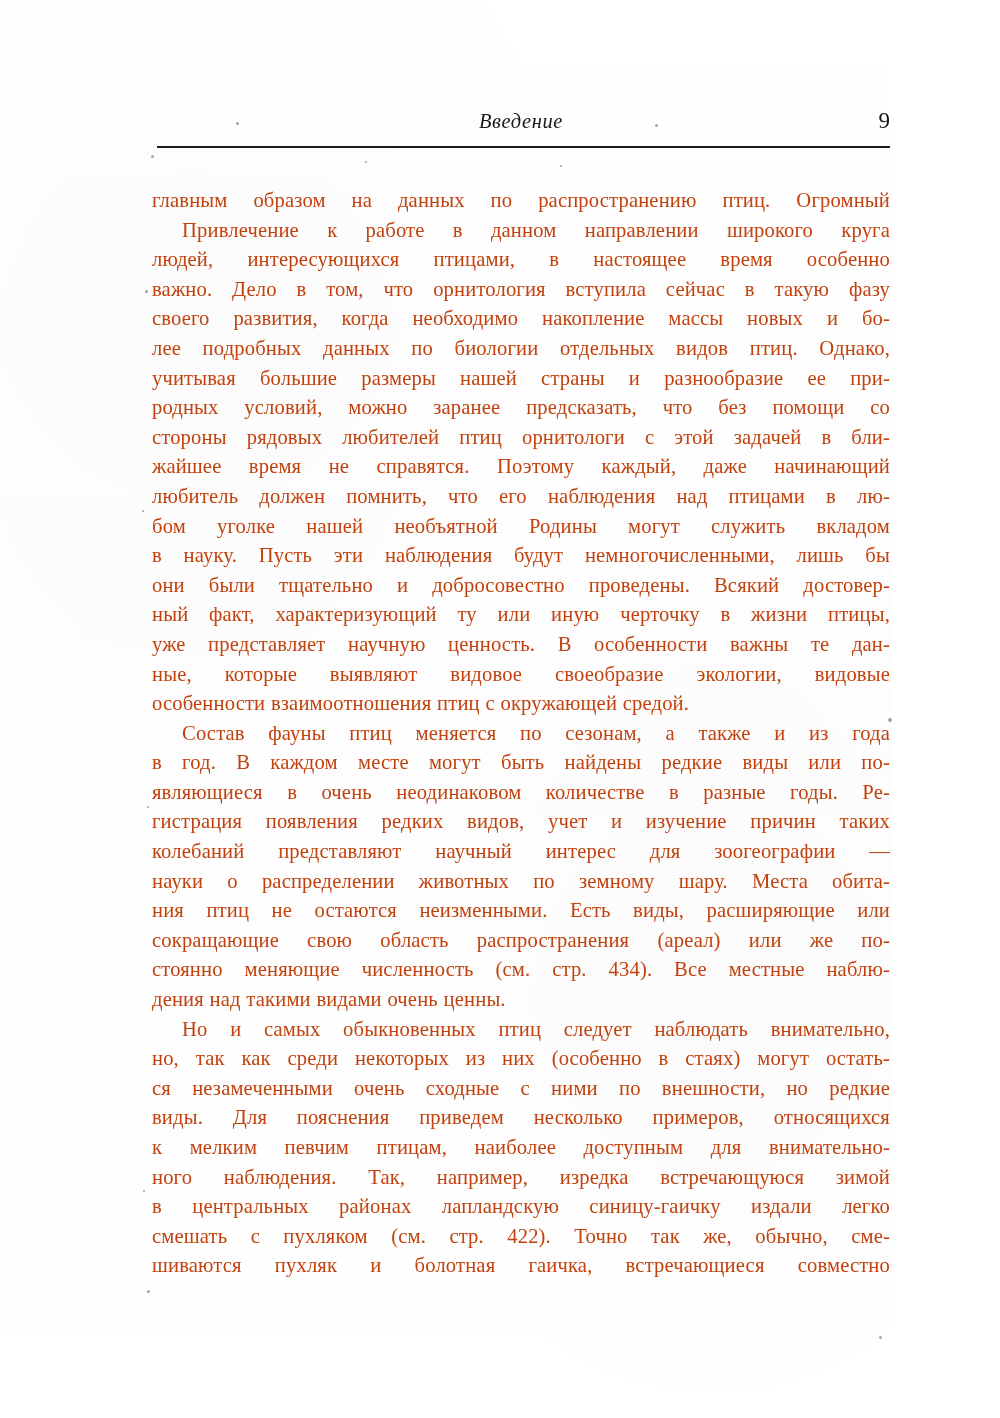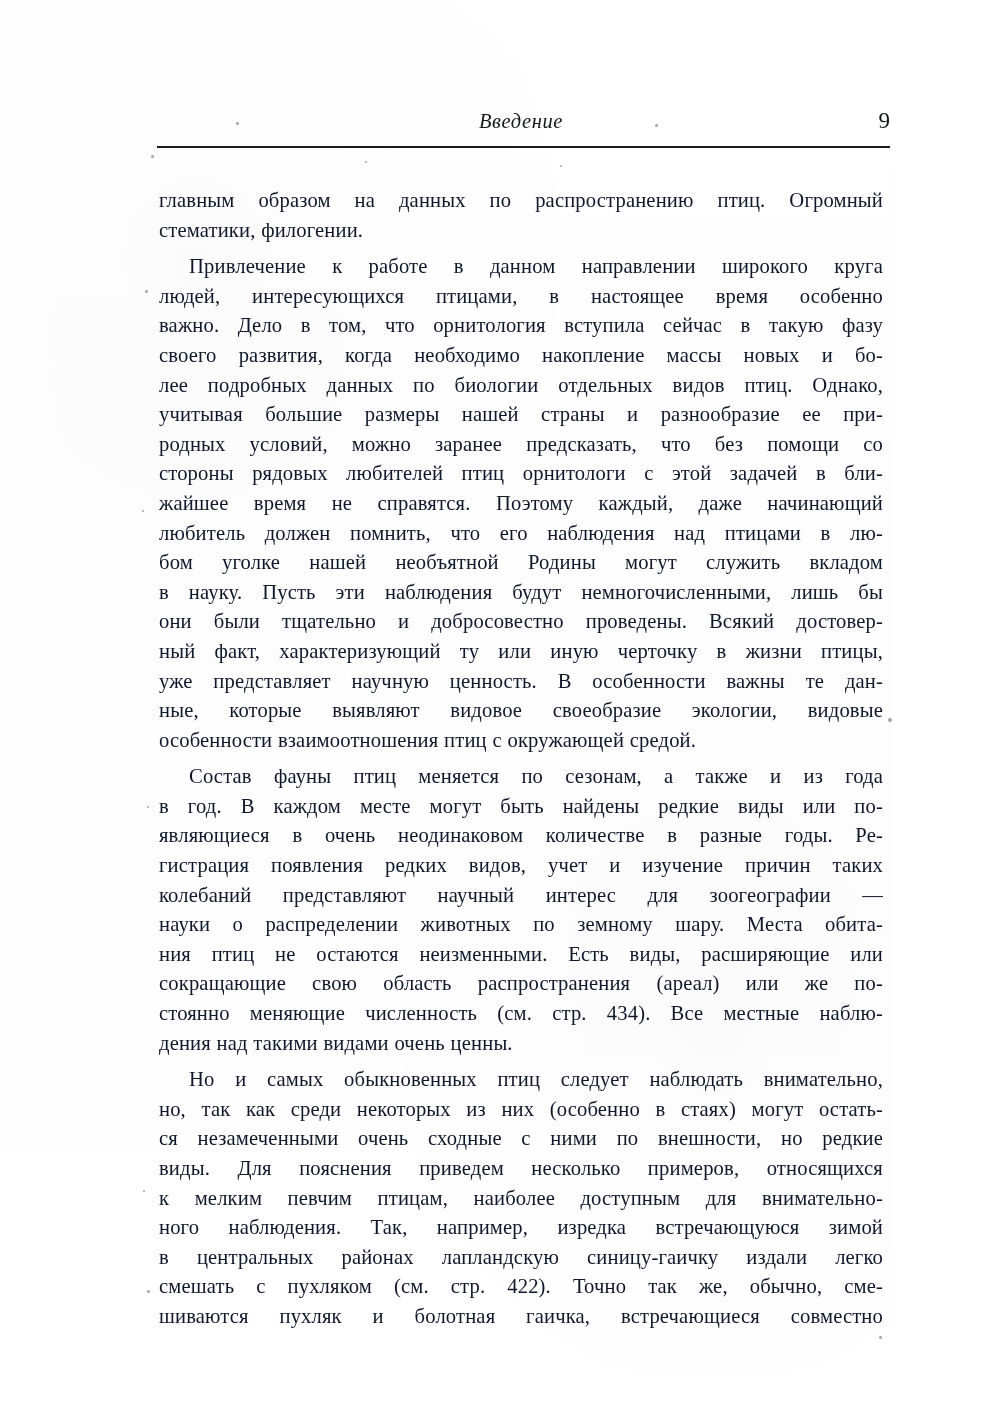--- a/index.html
+++ b/index.html
@@ -70,26 +70,26 @@
     height: 0;
     border-top: 2px solid #1a1c1e;
   }
 
   
   .body-text {
     margin-top: 24px;
     color: #17191b;
   }
   p.para {
-    margin: 7px;
+    margin: 0;
     padding: 0;
     font-size: 20.6px;
     line-height: 29.6px;
     text-align: justify;
-    color: #0f172a;
+    color: #c2410c;
     white-space: pre-line;
     text-indent: 30px;
     letter-spacing: 0.15px;
     word-spacing: 0.4px;
   }
   p.para.first { text-indent: 0; }
   .line {
     display: block;
     text-align: justify;
     text-align-last: justify;
@@ -121,21 +121,21 @@
 
   <div class="content">
 
     <div class="runhead">
       <div class="runhead-title">Введение</div>
       <div class="runhead-folio">9</div>
       <div class="rule"></div>
     </div>
 
     <div class="body-text">
-        <p class="para first"><span class="line">главным образом на данных по распространению птиц. Огромный</span><span class="line last">стематики, филогении.</span></p>
+        <p class="para first"><span class="line">главным образом на данных по распространению птиц. Огромный</span></p>
         <p class="para"><span class="line indent">Привлечение к работе в данном направлении широкого круга</span><span class="line">людей, интересующихся птицами, в настоящее время особенно</span><span class="line">важно. Дело в том, что орнитология вступила сейчас в такую фазу</span><span class="line">своего развития, когда необходимо накопление массы новых и бо-</span><span class="line">лее подробных данных по биологии отдельных видов птиц. Однако,</span><span class="line">учитывая большие размеры нашей страны и разнообразие ее при-</span><span class="line">родных условий, можно заранее предсказать, что без помощи со</span><span class="line">стороны рядовых любителей птиц орнитологи с этой задачей в бли-</span><span class="line">жайшее время не справятся. Поэтому каждый, даже начинающий</span><span class="line">любитель должен помнить, что его наблюдения над птицами в лю-</span><span class="line">бом уголке нашей необъятной Родины могут служить вкладом</span><span class="line">в науку. Пусть эти наблюдения будут немногочисленными, лишь бы</span><span class="line">они были тщательно и добросовестно проведены. Всякий достовер-</span><span class="line">ный факт, характеризующий ту или иную черточку в жизни птицы,</span><span class="line">уже представляет научную ценность. В особенности важны те дан-</span><span class="line">ные, которые выявляют видовое своеобразие экологии, видовые</span><span class="line last">особенности взаимоотношения птиц с окружающей средой.</span></p>
         <p class="para"><span class="line indent">Состав фауны птиц меняется по сезонам, а также и из года</span><span class="line">в год. В каждом месте могут быть найдены редкие виды или по-</span><span class="line">являющиеся в очень неодинаковом количестве в разные годы. Ре-</span><span class="line">гистрация появления редких видов, учет и изучение причин таких</span><span class="line">колебаний представляют научный интерес для зоогеографии —</span><span class="line">науки о распределении животных по земному шару. Места обита-</span><span class="line">ния птиц не остаются неизменными. Есть виды, расширяющие или</span><span class="line">сокращающие свою область распространения (ареал) или же по-</span><span class="line">стоянно меняющие численность (см. стр. 434). Все местные наблю-</span><span class="line last">дения над такими видами очень ценны.</span></p>
         <p class="para"><span class="line indent">Но и самых обыкновенных птиц следует наблюдать внимательно,</span><span class="line">но, так как среди некоторых из них (особенно в стаях) могут остать-</span><span class="line">ся незамеченными очень сходные с ними по внешности, но редкие</span><span class="line">виды. Для пояснения приведем несколько примеров, относящихся</span><span class="line">к мелким певчим птицам, наиболее доступным для  внимательно-</span><span class="line">ного наблюдения. Так, например, изредка встречающуюся зимой</span><span class="line">в центральных районах лапландскую синицу-гаичку издали легко</span><span class="line">смешать с пухляком (см. стр. 422). Точно так же, обычно, сме-</span><span class="line">шиваются пухляк и болотная гаичка, встречающиеся совместно</span></p>
       </div>
 
   </div>
 
 <div class="speck" style="left: 236px; top: 122px; width: 3px; height: 3px;"></div>
     <div class="speck" style="left: 655px; top: 124px; width: 3px; height: 3px;"></div>
     <div class="speck" style="left: 151px; top: 155px; width: 3px; height: 3px;"></div>

